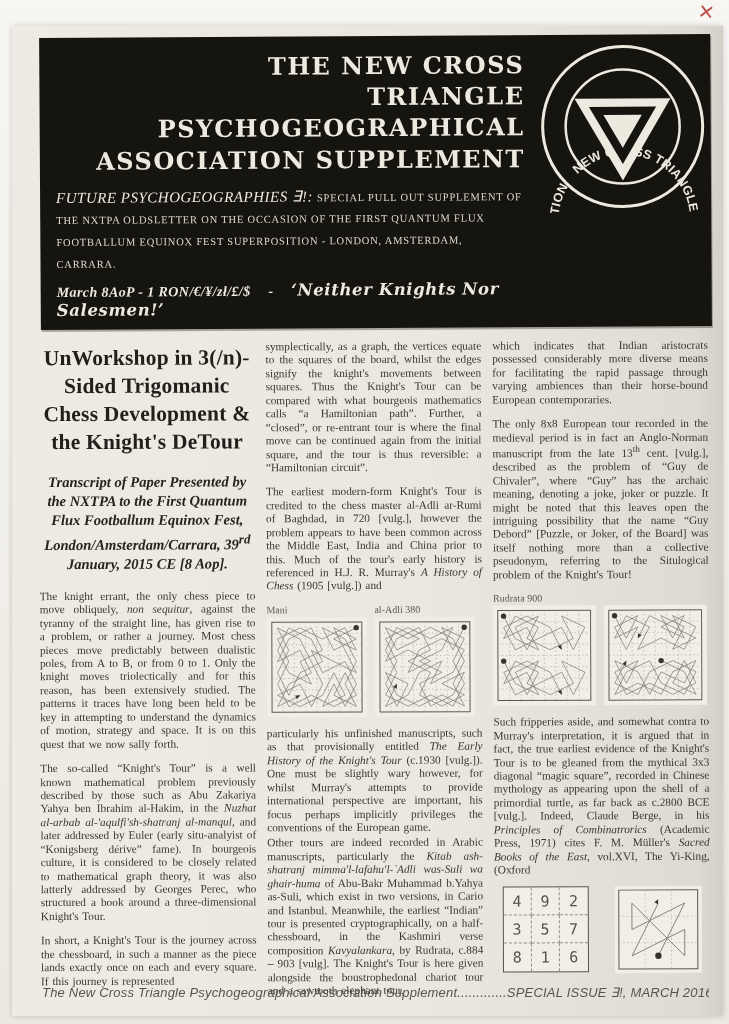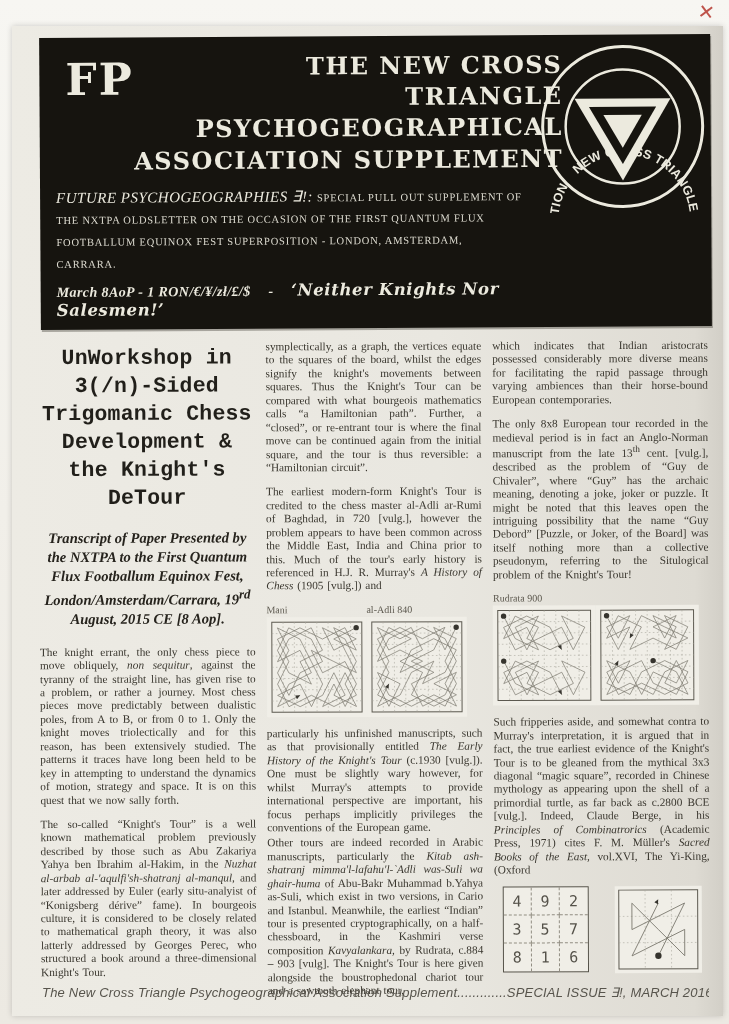--- a/index.html
+++ b/index.html
@@ -47,29 +47,29 @@
   }
   .col{flex:1;min-width:0;}
   .col p{
     font-size:11.3px;line-height:1.19;text-align:justify;margin:0 0 11px;
     color:#3a372f;word-spacing:1px;
   }
   .col p.tight{margin-bottom:2px;}
   .it{font-style:italic;}
   h1{
     font-size:21.5px;line-height:1.3;text-align:center;margin:4px 2px 16px;
-    color:#211f1a;font-family:Liberation Mono, monospace;letter-spacing:.2px;
+    color:#211f1a;font-family:Liberation Serif, serif;letter-spacing:.2px;
   }
   .byline{
     font-weight:bold;font-style:italic;text-align:center;font-size:14.6px;line-height:1.32;
     color:#26231d;margin:0 0 16px;
   }
   .byline sup{font-size:13px;}
   
-  .fig{display:flex;gap:0;margin:4px 0 10px;align-items:flex-end;}
+  .fig{display:flex;gap:8px;margin:4px 0 10px;align-items:flex-end;}
   .fig-item{flex:0 0 auto;}
   .fig-label{font-size:10px;color:#5c584e;margin-bottom:2px;font-family:Liberation Serif, serif;}
   svg.board{display:block;background:#f0eee7;}
   .fig-bottom{justify-content:center;gap:26px;margin-top:10px;align-items:flex-start;}
   .magic{
     width:84px;height:84px;border:1.5px solid #56534a;background:#f0eee7;
     display:grid;grid-template-columns:repeat(3,1fr);grid-template-rows:repeat(3,1fr);
   }
   .magic .cell{
     display:flex;align-items:center;justify-content:center;
@@ -88,21 +88,20 @@
 </head>
 <body>
 
 <div class="page">
   <div class="corner-x">✕</div>
 
   <div class="paper">
 
     <div class="masthead">
       <div class="mh-top">
-        <div class="fp">FP</div>
         <div class="mh-title">
           <div>THE NEW CROSS</div>
           <div>TRIANGLE</div>
           <div>PSYCHOGEOGRAPHICAL</div>
           <div>ASSOCIATION SUPPLEMENT</div>
         </div>
       </div>
       <div class="mh-sub">
         <span class="sub-lead">FUTURE PSYCHOGEOGRAPHIES ∃!:</span>
         <span class="sub-rest">SPECIAL PULL OUT  SUPPLEMENT OF THE NXTPA OLDSLETTER ON THE OCCASION OF THE FIRST QUANTUM FLUX FOOTBALLUM EQUINOX FEST SUPERPOSITION  -  LONDON, AMSTERDAM, CARRARA.</span>
@@ -124,24 +123,25 @@
         <polygon points="52.4,66.2 119.6,66.2 86,123.6" fill="#16140f"></polygon>
         <polygon points="66.8,74.4 105.2,74.4 86,107.2" fill="#eceade"></polygon>
       </svg>
     </div>
 
     <div class="columns">
 
       <div class="col">
         <h1>UnWorkshop in 3(/n)-Sided Trigomanic Chess Development &amp; the Knight's DeTour</h1>
         <div class="byline">
-          <span>Transcript of Paper Presented by the NXTPA to the First Quantum Flux Footballum Equinox Fest, London/Amsterdam/Carrara, 19</span><sup>rd</sup><span> August, 2015 CE [8 Aop].</span>
+          <span>Transcript of Paper Presented by the NXTPA to the First Quantum Flux Footballum Equinox Fest, London/Amsterdam/Carrara, 39</span><sup>rd</sup><span> January, 2015 CE [8 Aop].</span>
         </div>
         <p><span>The knight errant, the only chess piece to move obliquely, </span><span class="it">non sequitur</span><span>, against the tyranny of the straight line, has given rise to a problem, or rather a journey. Most chess pieces move predictably between dualistic poles, from A to B, or from 0 to 1. Only the knight moves triolectically and for this reason, has been extensively studied. The patterns it traces have long been held to be key in attempting to understand the dynamics of motion, strategy and space.  It is on this quest that we now sally forth.</span></p>
         <p><span>The so-called “Knight's Tour” is a well known mathematical problem previously described by those such as Abu Zakariya Yahya ben Ibrahim al-Hakim, in the </span><span class="it">Nuzhat al-arbab al-'aqulfi'sh-shatranj al-manqul</span><span>, and later addressed by Euler (early situ-analyist of “Konigsberg dérive” fame). In bourgeois culture, it is considered to be closely related to mathematical graph theory, it was also latterly addressed by Georges Perec, who structured a book around a three-dimensional Knight's Tour.</span></p>
+        <p>In short, a Knight's Tour is the journey across the chessboard, in such a manner as the piece lands exactly once on each and every square. If this journey is represented</p>
       </div>
 
       <div class="col">
         <p>symplectically, as a graph, the vertices equate to the squares of the board, whilst the edges signify the knight's movements between squares. Thus the Knight's Tour can be compared with what bourgeois mathematics calls “a Hamiltonian path”. Further, a “closed”, or re-entrant tour is where the final move can be continued again from the initial square, and the tour is thus reversible: a “Hamiltonian circuit”.</p>
         <p><span>The earliest modern-form Knight's Tour is credited to the chess master al-Adli ar-Rumi of Baghdad, in 720 [vulg.], however the problem appears to have been common across the Middle East, India and China prior to this. Much of the tour's early history is referenced in H.J. R. Murray's </span><span class="it">A History of Chess</span><span> (1905 [vulg.]) and</span></p>
 
         <div class="fig">
           <div class="fig-item">
             <div class="fig-label">Mani</div>
             <svg id="board-mani" class="board" width="100" height="100">
@@ -159,21 +159,21 @@
                 <line x1="5" y1="50" x2="95" y2="50" stroke="#aaa79d" stroke-width="0.6" stroke-dasharray="1.6,2.4"></line>
                 <line x1="5" y1="61.25" x2="95" y2="61.25" stroke="#aaa79d" stroke-width="0.6" stroke-dasharray="1.6,2.4"></line>
                 <line x1="5" y1="72.5" x2="95" y2="72.5" stroke="#aaa79d" stroke-width="0.6" stroke-dasharray="1.6,2.4"></line>
                 <line x1="5" y1="83.75" x2="95" y2="83.75" stroke="#aaa79d" stroke-width="0.6" stroke-dasharray="1.6,2.4"></line>
                 <polyline points="89.4,10.6 66.9,21.9 89.4,33.1 78.1,10.6 55.6,21.9 33.1,10.6 10.6,21.9 21.9,44.4 10.6,66.9 21.9,89.4 44.4,78.1 66.9,89.4 89.4,78.1 78.1,55.6 66.9,78.1 89.4,89.4 78.1,66.9 89.4,44.4 78.1,21.9 55.6,10.6 66.9,33.1 89.4,21.9 66.9,10.6 78.1,33.1 89.4,55.6 66.9,44.4 44.4,33.1 55.6,55.6 78.1,44.4 89.4,66.9 78.1,89.4 66.9,66.9 55.6,89.4 78.1,78.1 66.9,55.6 55.6,78.1 33.1,89.4 10.6,78.1 33.1,66.9 44.4,89.4 55.6,66.9 44.4,44.4 33.1,21.9 10.6,10.6 21.9,33.1 10.6,55.6 21.9,78.1 33.1,55.6 55.6,44.4 44.4,21.9 21.9,10.6 10.6,33.1 21.9,55.6 44.4,66.9 33.1,44.4 55.6,33.1 44.4,10.6 21.9,21.9 10.6,44.4 33.1,33.1 44.4,55.6 21.9,66.9 10.6,89.4 33.1,78.1" fill="none" stroke="#7b786e" stroke-width="0.7"></polyline>
                 <circle cx="89.375" cy="10.625" r="2.7" fill="#36342e"></circle>
                 <polygon points="33.125,78.125 29.95332221149417,81.99028912319619 28.12976202833955,78.34316875688695" fill="#36342e"></polygon>
               </svg>
           </div>
           <div class="fig-item">
-            <div class="fig-label">al-Adli 840</div>
+            <div class="fig-label">al-Adli 380</div>
             <svg id="board-aladli" class="board" width="100" height="100">
                 <rect x="5" y="5" width="90" height="90" fill="#f0eee7" stroke="#5b584f" stroke-width="1"></rect>
                 <line x1="16.25" y1="5" x2="16.25" y2="95" stroke="#aaa79d" stroke-width="0.6" stroke-dasharray="1.6,2.4"></line>
                 <line x1="27.5" y1="5" x2="27.5" y2="95" stroke="#aaa79d" stroke-width="0.6" stroke-dasharray="1.6,2.4"></line>
                 <line x1="38.75" y1="5" x2="38.75" y2="95" stroke="#aaa79d" stroke-width="0.6" stroke-dasharray="1.6,2.4"></line>
                 <line x1="50" y1="5" x2="50" y2="95" stroke="#aaa79d" stroke-width="0.6" stroke-dasharray="1.6,2.4"></line>
                 <line x1="61.25" y1="5" x2="61.25" y2="95" stroke="#aaa79d" stroke-width="0.6" stroke-dasharray="1.6,2.4"></line>
                 <line x1="72.5" y1="5" x2="72.5" y2="95" stroke="#aaa79d" stroke-width="0.6" stroke-dasharray="1.6,2.4"></line>
                 <line x1="83.75" y1="5" x2="83.75" y2="95" stroke="#aaa79d" stroke-width="0.6" stroke-dasharray="1.6,2.4"></line>
                 <line x1="5" y1="16.25" x2="95" y2="16.25" stroke="#aaa79d" stroke-width="0.6" stroke-dasharray="1.6,2.4"></line>

